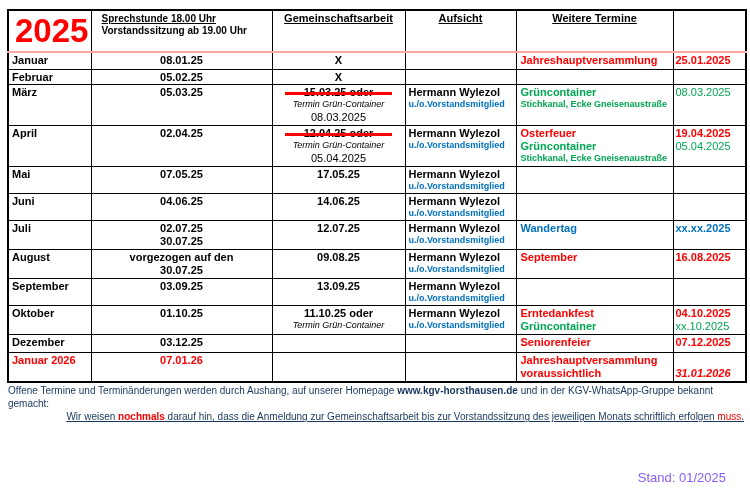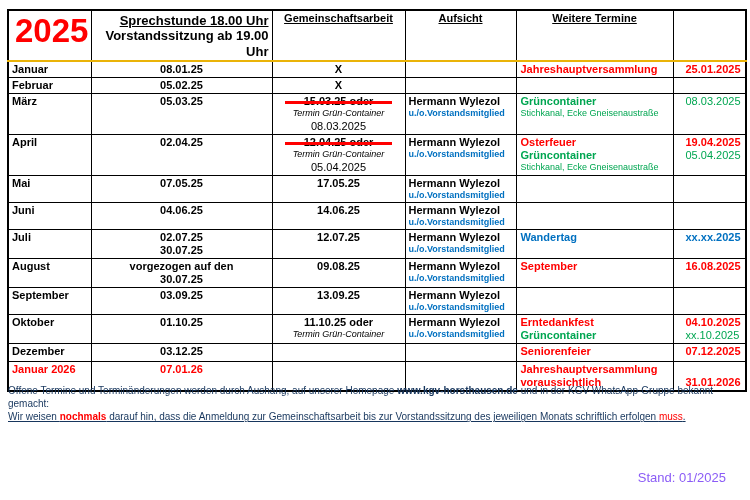--- a/index.html
+++ b/index.html
@@ -8,47 +8,47 @@
     font-family:"Liberation Sans", sans-serif;color:#000;overflow:hidden;
   }
   table.sched{
     position:absolute;left:7px;top:9px;width:738px;
     border-collapse:collapse;table-layout:fixed;border:2px solid #000;
   }
   td{
     border:1px solid #000;vertical-align:top;padding:1px 3px;
     font-size:11px;font-weight:bold;line-height:1.18;overflow:hidden;
   }
-  tr.hdr td{border-bottom:2px solid #eab308;}
+  tr.hdr td{border-bottom:2px solid #fca5a5;}
   .yr{font-size:33px;color:#ff0000;line-height:1.0;padding-left:6px;padding-top:3px;}
-  .hsp{font-size:13px;padding-left:10px;padding-top:2px;text-align:right;}
+  .hsp{font-size:10px;padding-left:10px;padding-top:2px;}
   .und{text-decoration:underline;}
   .c{text-align:center;}
   .mon{}
   .auf{padding-left:3px;}
   .ev{padding-left:4px;margin-top:18px;}
-  .dt{padding-left:12px;padding-right:0;}
-  .dtb{vertical-align:bottom;}
+  .dt{padding-left:2px;padding-right:0;}
+  .dtb{vertical-align:bottom;font-style:italic;}
   .red{color:#ff0000;}
   .green{color:#00a651;}
   .blue{color:#0070c0;}
   .reg{font-weight:normal;}
   .sub{font-size:9px;line-height:1.25;}
   .note{font-size:9px;font-weight:normal;font-style:italic;line-height:1.3;}
-  .evsub{font-size:9px;font-weight:normal;line-height:1.15;}
+  .evsub{font-size:9px;font-weight:bold;line-height:1.15;}
   .struck{position:relative;display:inline-block;}
   .struck::after{
     content:"";position:absolute;left:-19px;right:-19px;top:45%;height:3px;
     background:#ff0000;
   }
   .footer{
     position:absolute;left:8px;top:384px;width:736px;
     font-size:10px;color:#17365d;line-height:1.32;
   }
-  .ul{text-decoration:underline;}
+  .ul{text-decoration:underline;text-align:right;}
   .hp{font-weight:bold;}
   .redb{color:#ff0000;font-weight:bold;}
   .red2{color:#ff0000;}
   .stand{
     position:absolute;right:24px;top:470px;font-size:13px;color:#8b5cf6;
   }
 </style>
 </head>
 <body>
 

